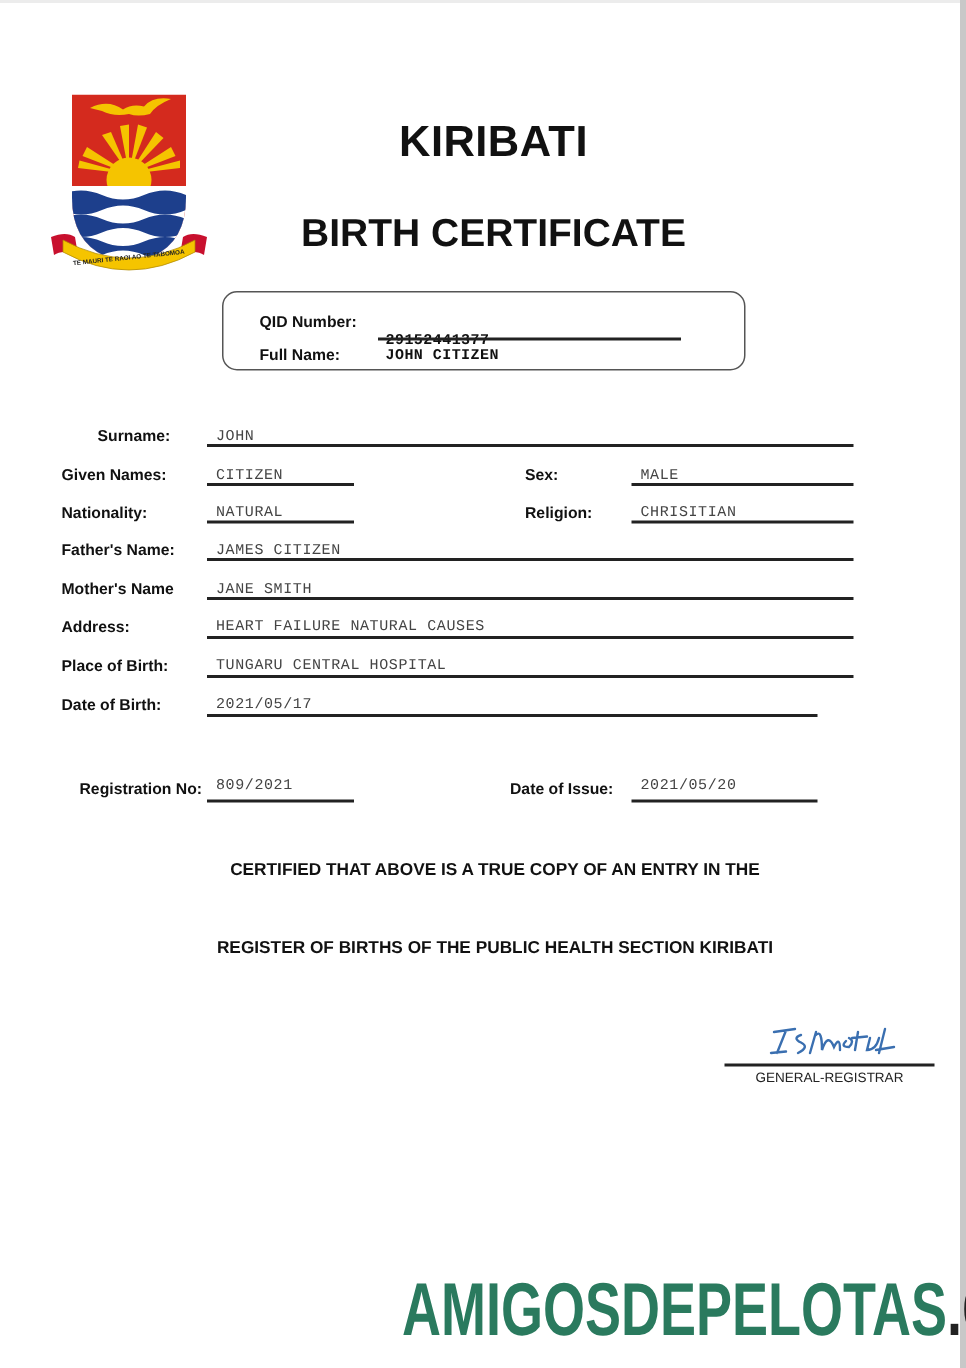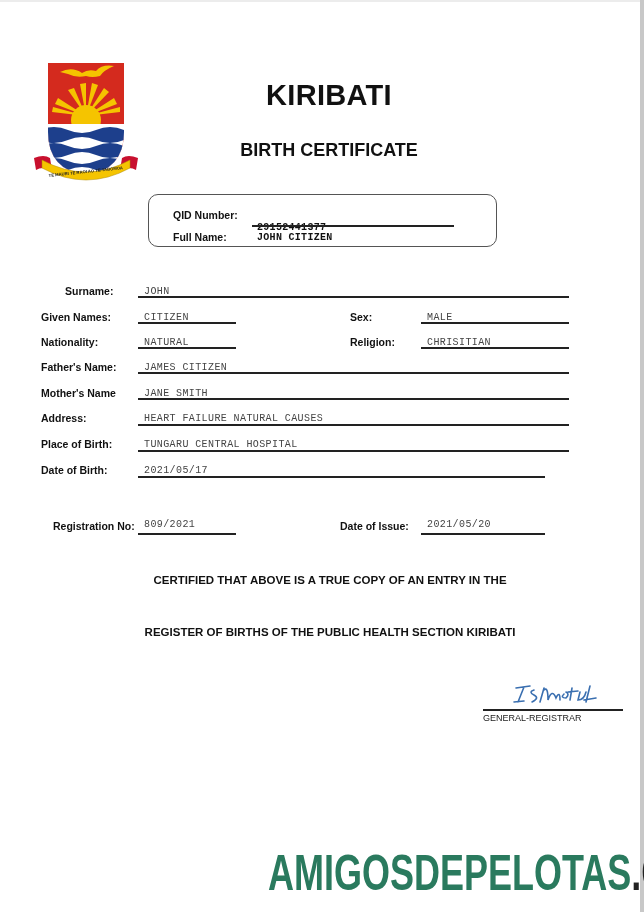--- a/index.html
+++ b/index.html
@@ -7,37 +7,37 @@
   body { position: relative; font-family: "Liberation Sans", sans-serif; color: #111; }
 
   .page-edge-right { position: absolute; left: 640px; top: 0; width: 4px; height: 912px; background: #c8c8c8; }
   .page-edge-top { position: absolute; left: 0; top: 0; width: 644px; height: 2px; background: #ececec; }
 
   .emblem { position: absolute; left: 30px; top: 60px; width: 112px; height: 125px; }
 
   .title-country { position: absolute; left: 200px; top: 79px; width: 258px; text-align: center;
     font-weight: bold; font-size: 29px; letter-spacing: 0.3px; }
   .title-doc { position: absolute; left: 180px; top: 140px; width: 298px; text-align: center;
-    font-weight: bold; font-size: 18px; }
+    font-weight: bold; font-size: 26px; }
 
   .id-box { position: absolute; left: 148px; top: 194px; width: 349px; height: 53px;
     border: 1.5px solid #555; border-radius: 10px; }
   .id-label { position: absolute; font-weight: bold; font-size: 10.5px; }
   .id-value { position: absolute; font-family: "Liberation Mono", monospace; font-weight: bold; font-size: 10px; letter-spacing: 0.3px; }
   .id-line { position: absolute; height: 1.5px; background: #222; }
 
   .lbl { position: absolute; font-weight: bold; font-size: 10.5px; color: #111; }
   .val { position: absolute; font-family: "Liberation Mono", monospace; font-size: 10px; color: #444; letter-spacing: 0.4px; }
   .uline { position: absolute; height: 1.5px; background: #222; }
 
   .cert-text { position: absolute; left: 60px; width: 540px; text-align: center; font-weight: bold; font-size: 11.5px; }
 
   .signature { position: absolute; left: 508px; top: 680px; width: 90px; height: 28px; }
   .sig-line { position: absolute; left: 483px; top: 709px; width: 140px; height: 1.5px; background: #222; }
-  .sig-title { position: absolute; left: 483px; top: 713px; width: 140px; font-size: 9px; color: #222; }
+  .sig-title { position: absolute; left: 483px; top: 713px; width: 140px; text-align: center; font-size: 9px; color: #222; }
 
   .watermark { position: absolute; left: 268px; top: 838px; height: 60px; display: flex; align-items: flex-end;
     font-family: "Liberation Sans", sans-serif; font-weight: bold; font-size: 50px; line-height: 1;
     transform: scaleX(0.72); transform-origin: left bottom; letter-spacing: 0px; }
   .wm-main { color: #2a7a5e; }
   .wm-tld { color: #222222; }
 </style>
 </head>
 <body>
 

